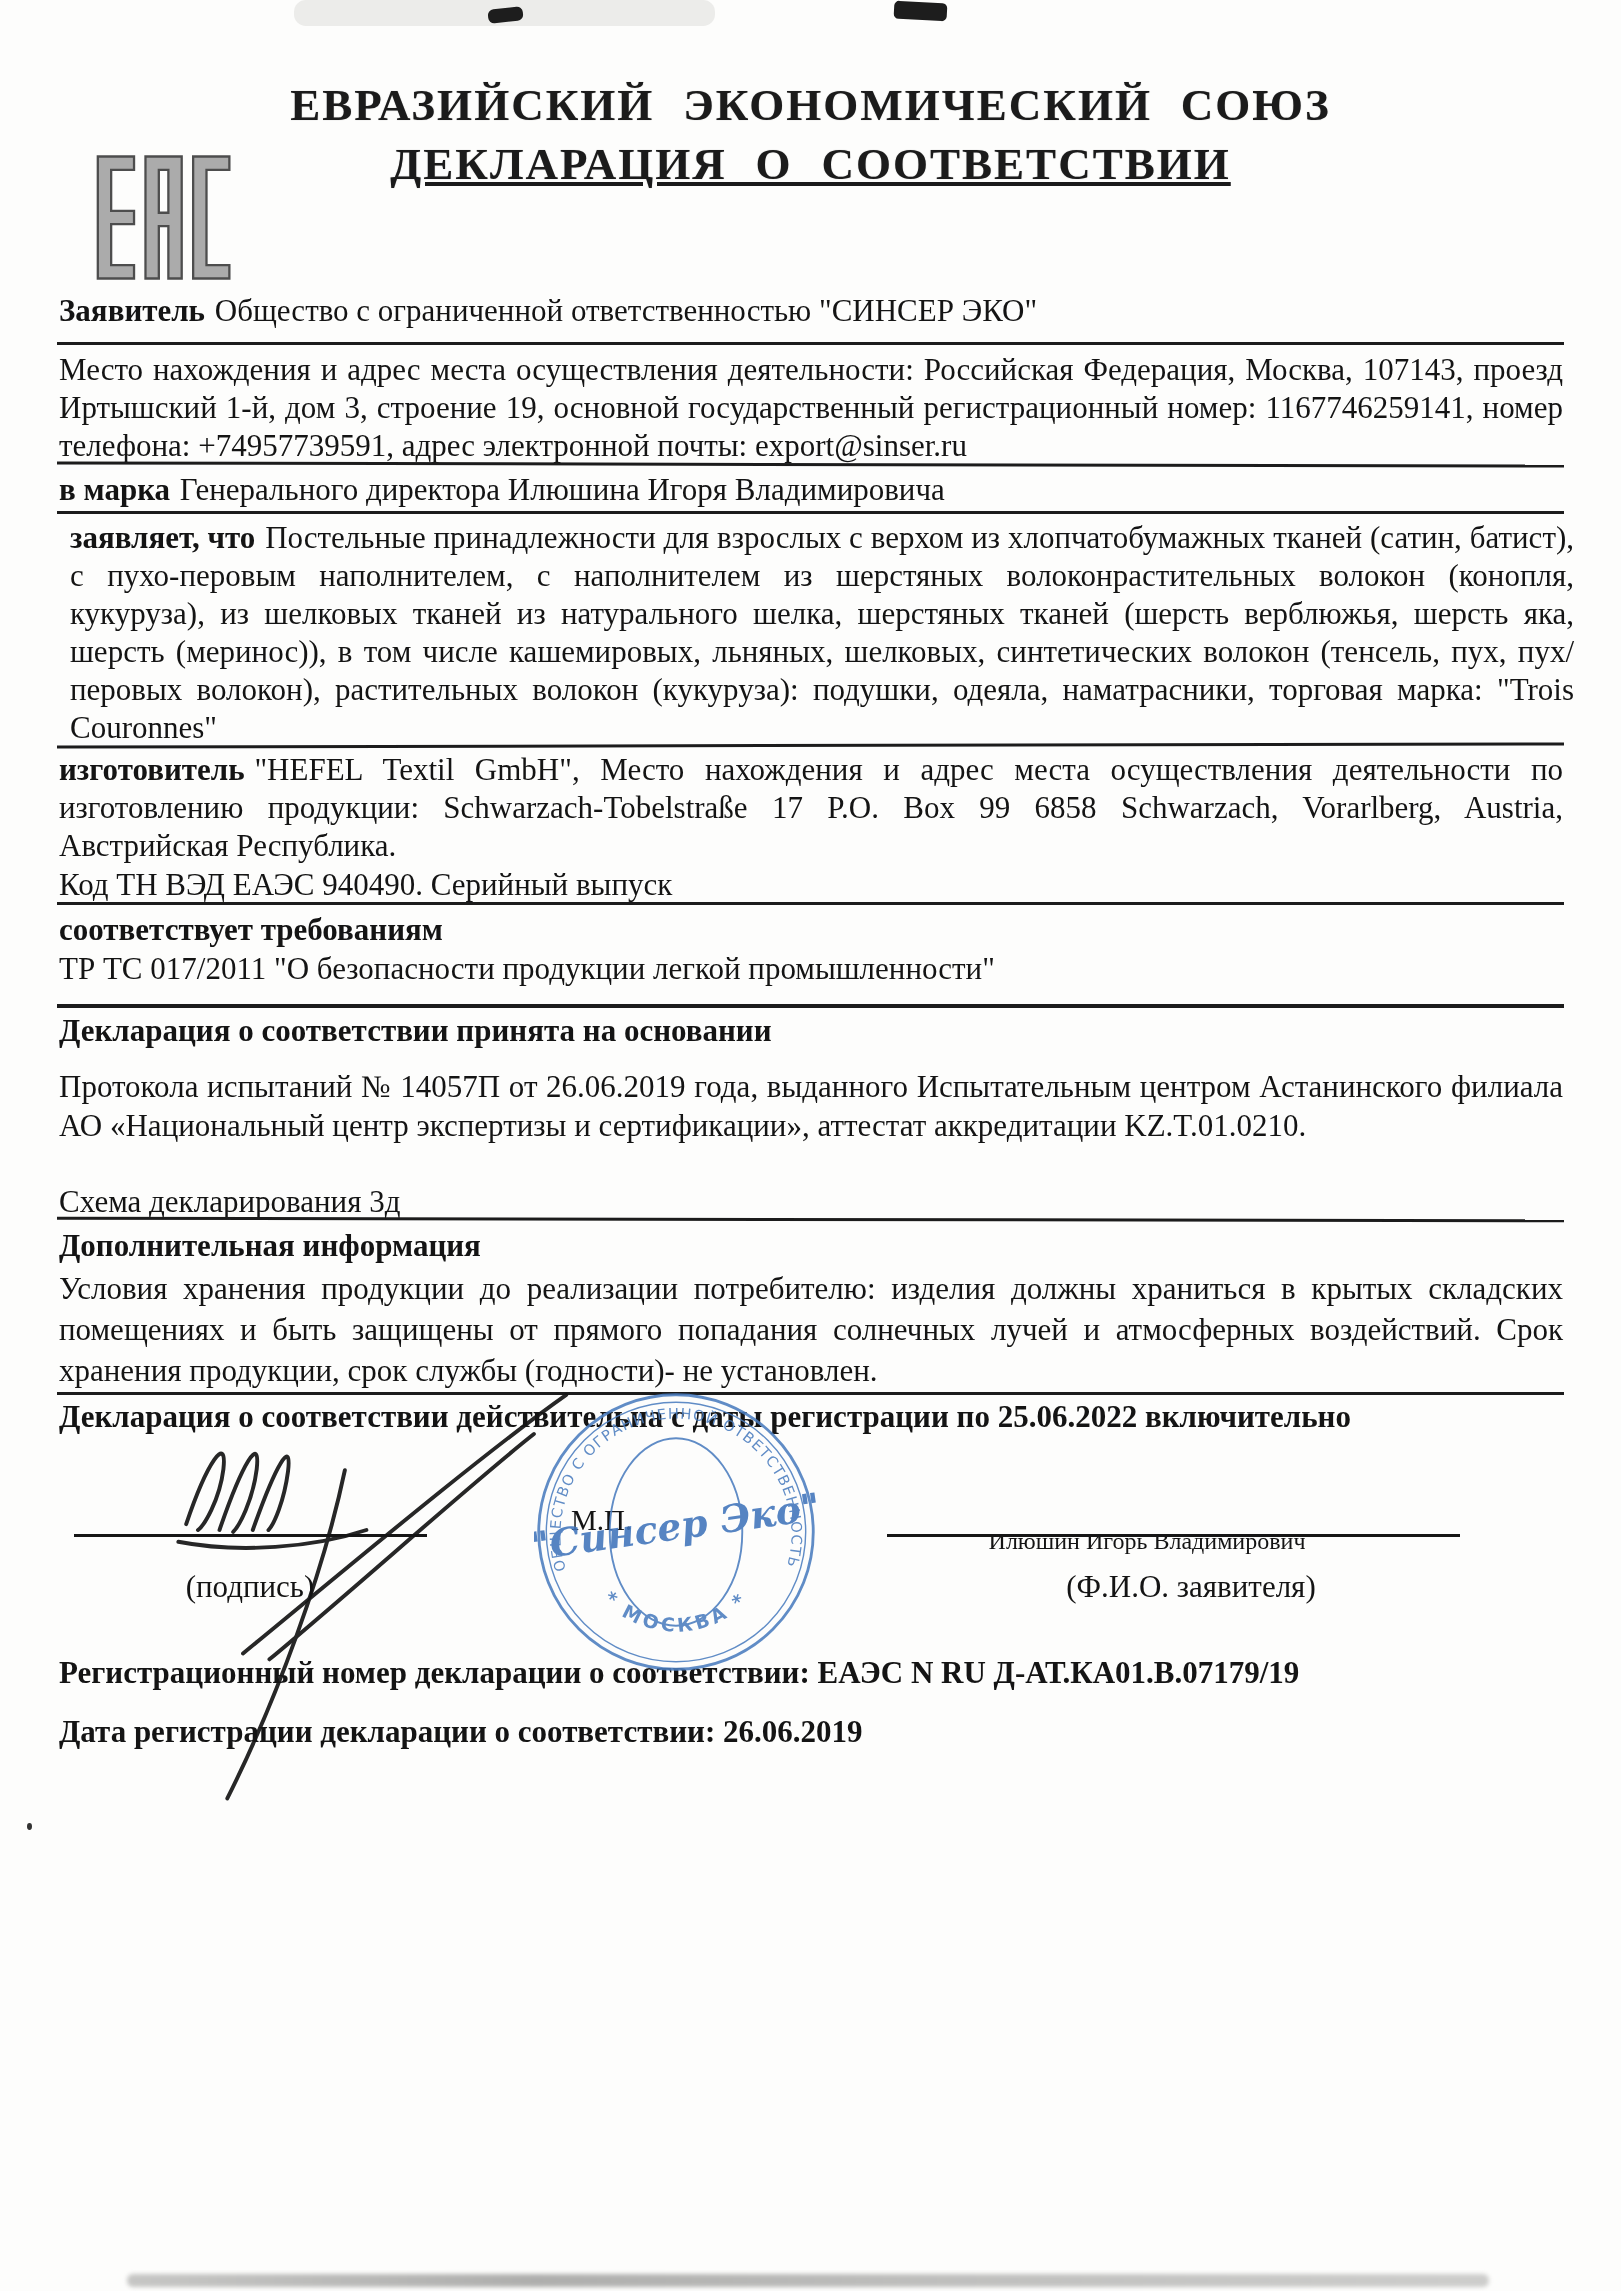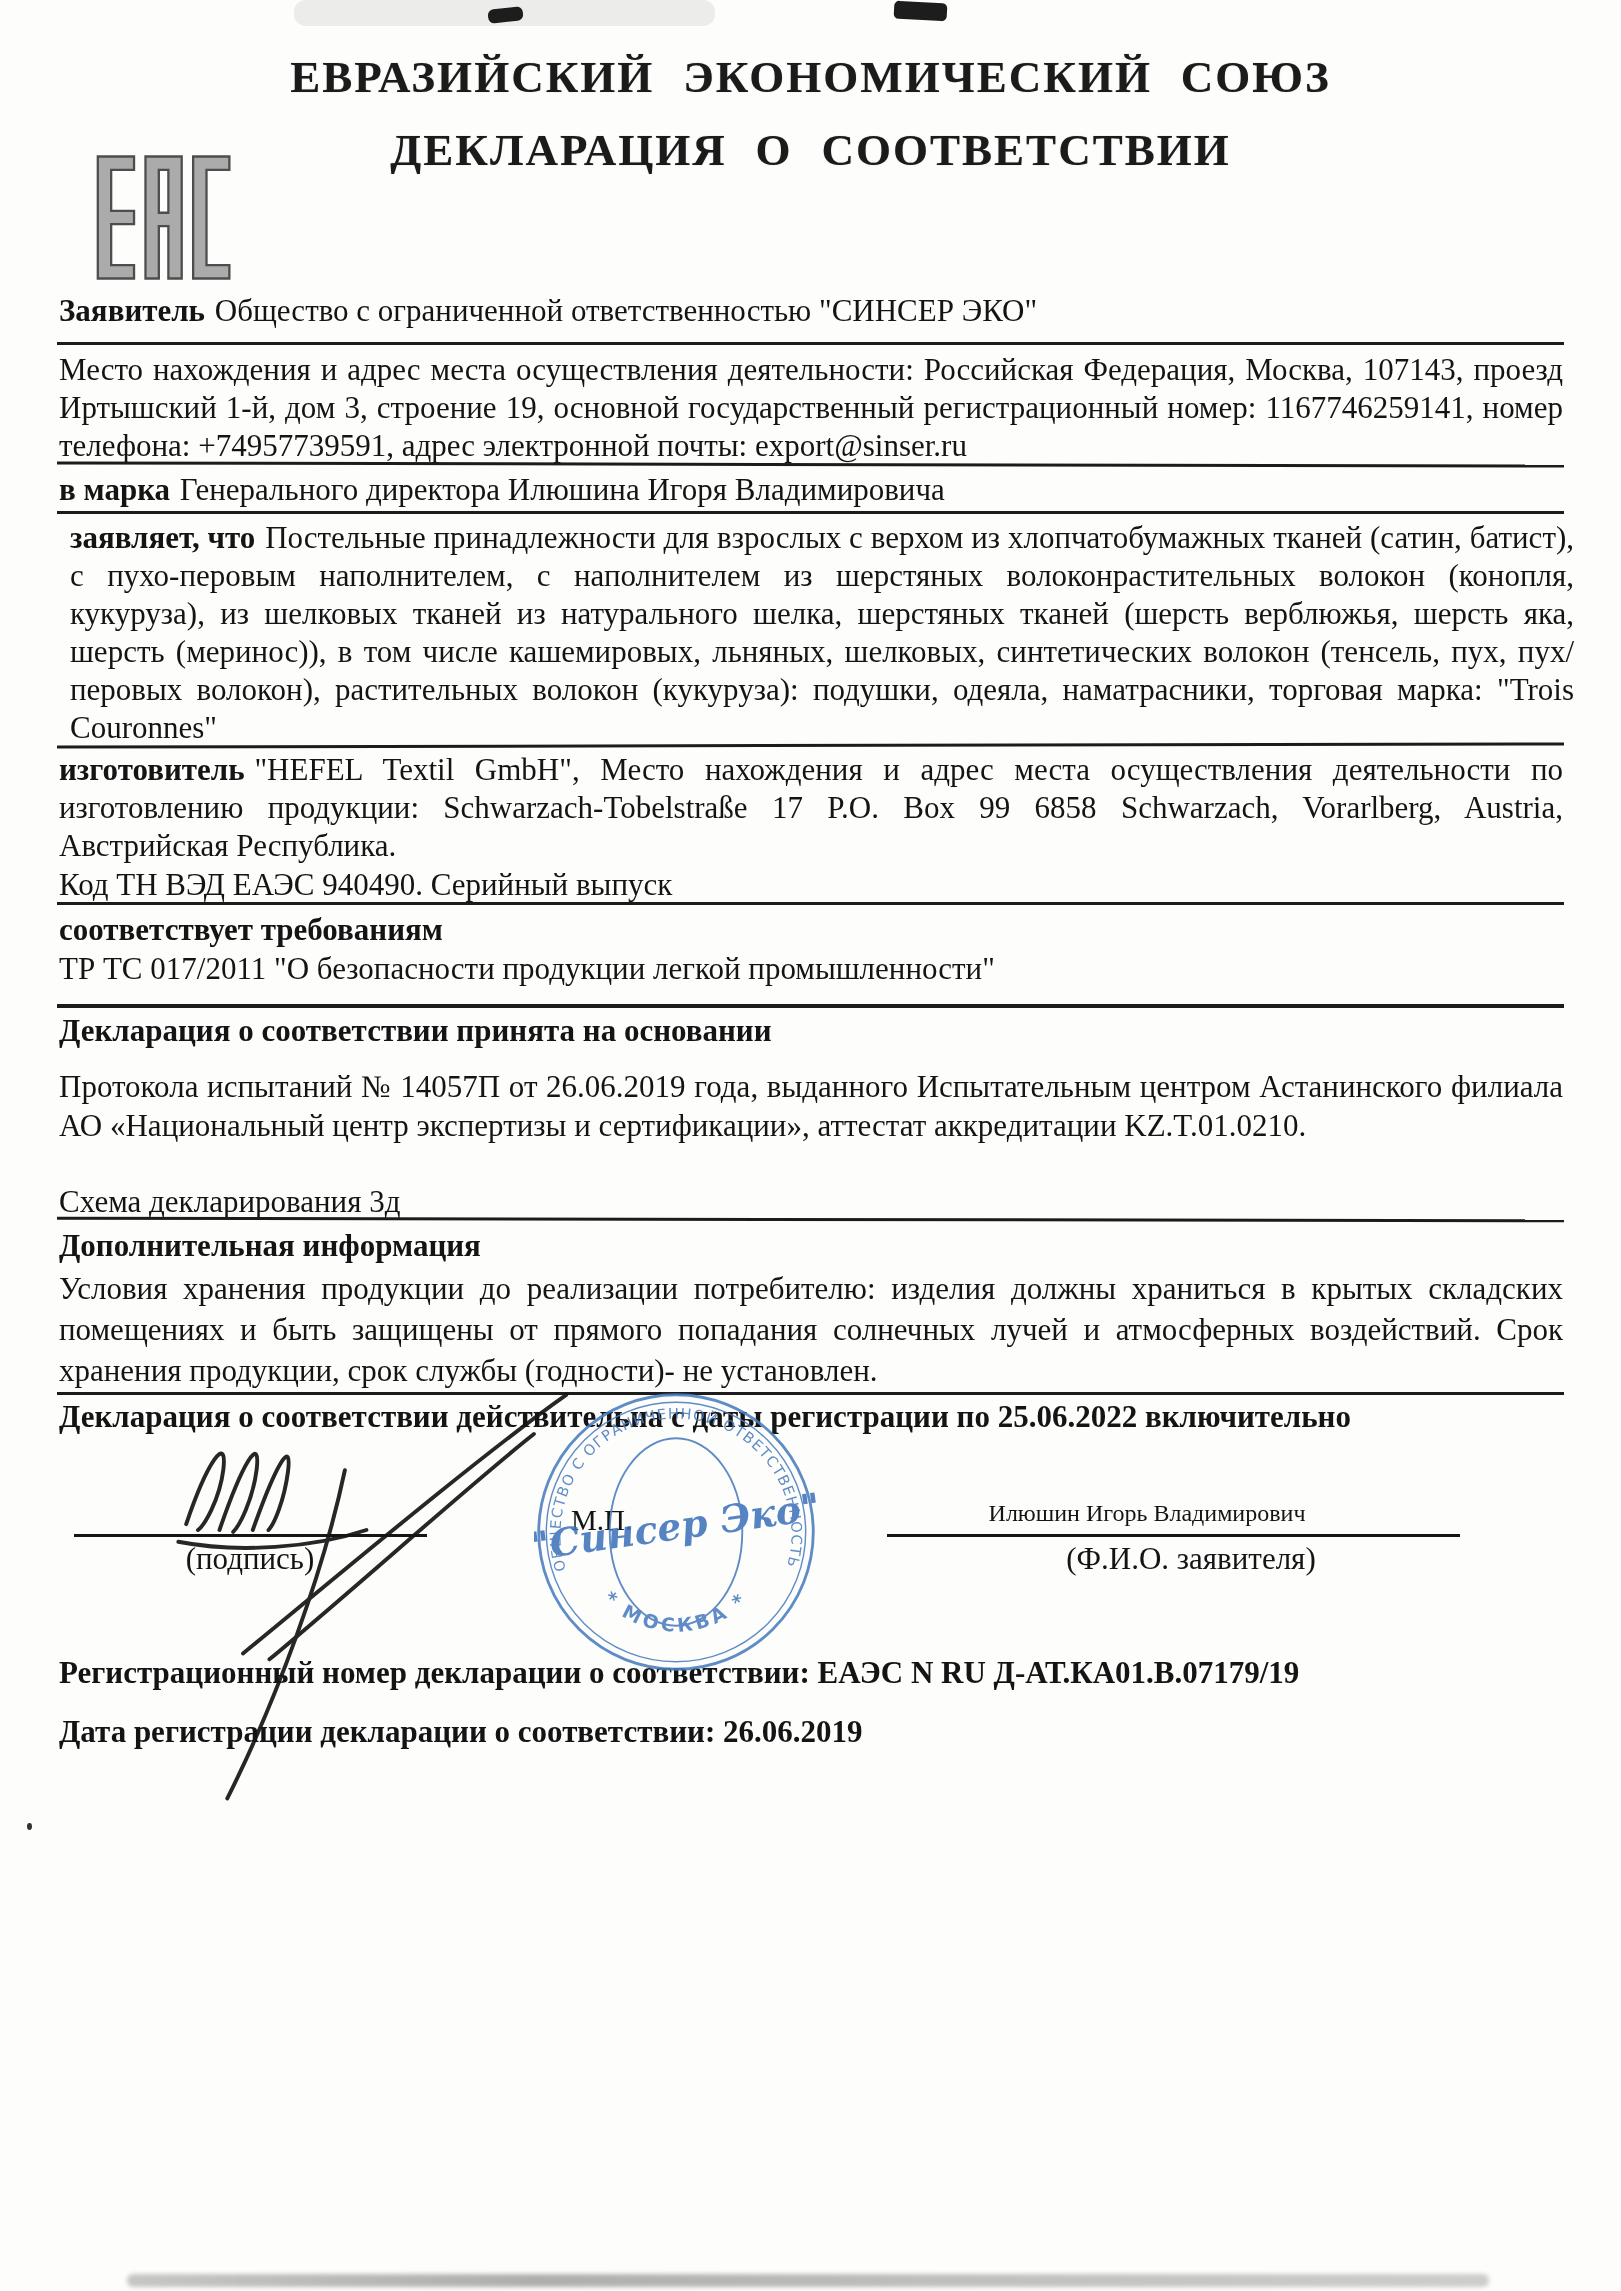--- a/index.html
+++ b/index.html
@@ -1,18 +1,18 @@
 <!DOCTYPE html>
 <html><head>
 <meta charset="utf-8">
 <style>
   html,body{margin:0;padding:0;}
   body{width:1621px;height:2292px;position:relative;background:#fdfdfc;
        font-family:"Liberation Serif", serif;color:#141414;overflow:hidden;}
-  .abs{position:absolute;}
+  .abs{position:absolute;margin-top:28px;}
   .sec{position:absolute;left:59px;width:1504px;font-size:31px;line-height:38px;}
   .just{text-align:justify;}
   .b{font-weight:700;}
   .lbl{font-weight:700;margin-right:9.8px;}
   .title{left:0;width:1621px;text-align:center;font-weight:700;font-size:45px;
          letter-spacing:2px;word-spacing:15.7px;color:#1b1b1b;
          text-shadow:0 0 1px rgba(0,0,0,.35);}
   .rule{position:absolute;left:57px;width:1507px;height:2.9px;background:#1c1c1c;}
   .rule.thick{height:3.9px;}
   .caption{font-size:31px;}
@@ -39,21 +39,21 @@
 <body>
 
 <div>
 
   <div class="streak"></div>
   <div class="artifact" style="left:488px;top:7.8px;width:35px;height:13.7px;border-radius:5.9px;transform:rotate(-6deg);"></div>
   <div class="artifact" style="left:894px;top:2px;width:53px;height:17.6px;border-radius:4.9px;transform:rotate(3deg);"></div>
   <div class="dot"></div>
 
   <div class="abs title" style="top:51px;">ЕВРАЗИЙСКИЙ  ЭКОНОМИЧЕСКИЙ  СОЮЗ</div>
-  <div class="abs title" style="top:124px;">ДЕКЛАРАЦИЯ  О СООТВЕТСТВИИ</div>
+  <div class="abs title" style="top:110px;text-decoration:underline;">ДЕКЛАРАЦИЯ  О СООТВЕТСТВИИ</div>
 
   <svg class="eac" viewBox="0 0 150 132">
     <g fill="#ababab" stroke="#4d4d4d" stroke-width="2.4" fill-rule="evenodd">
       <path d="M4,2 H42 V16 H18 V59 H42 V73 H18 V116 H42 V130 H4 Z"></path>
       <path d="M54,130 V2 H92 V130 H78 V75 H68 V130 Z M68,16 H78 V61 H68 Z"></path>
       <path d="M104,2 H142 V16 H118 V116 H142 V130 H104 Z"></path>
     </g>
   </svg>
 
   <div class="sec" style="top:292px;">

